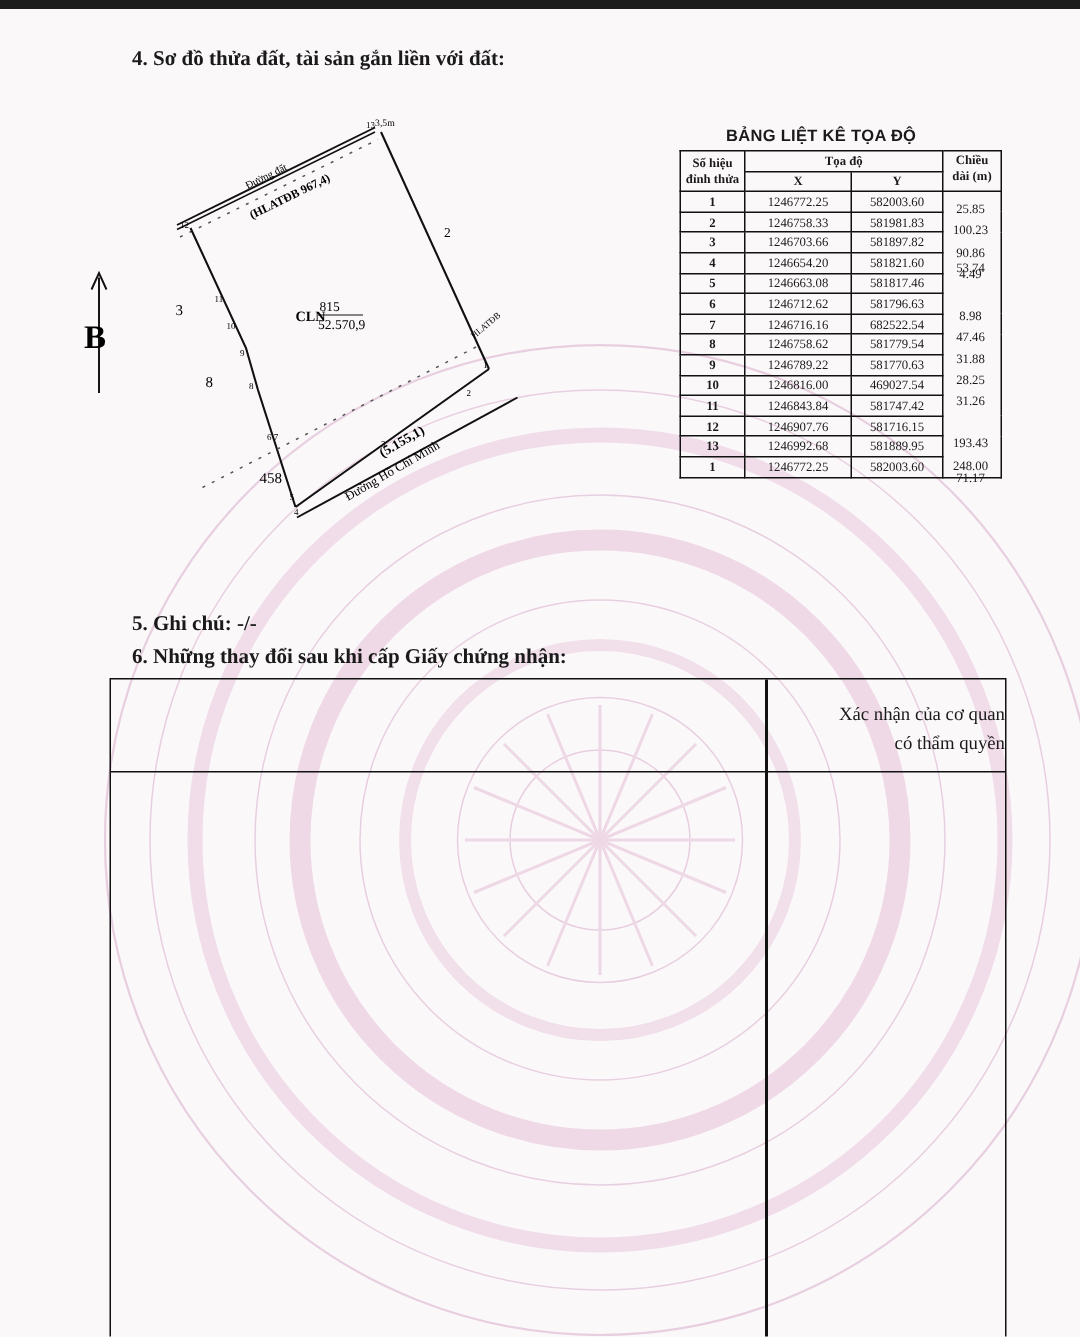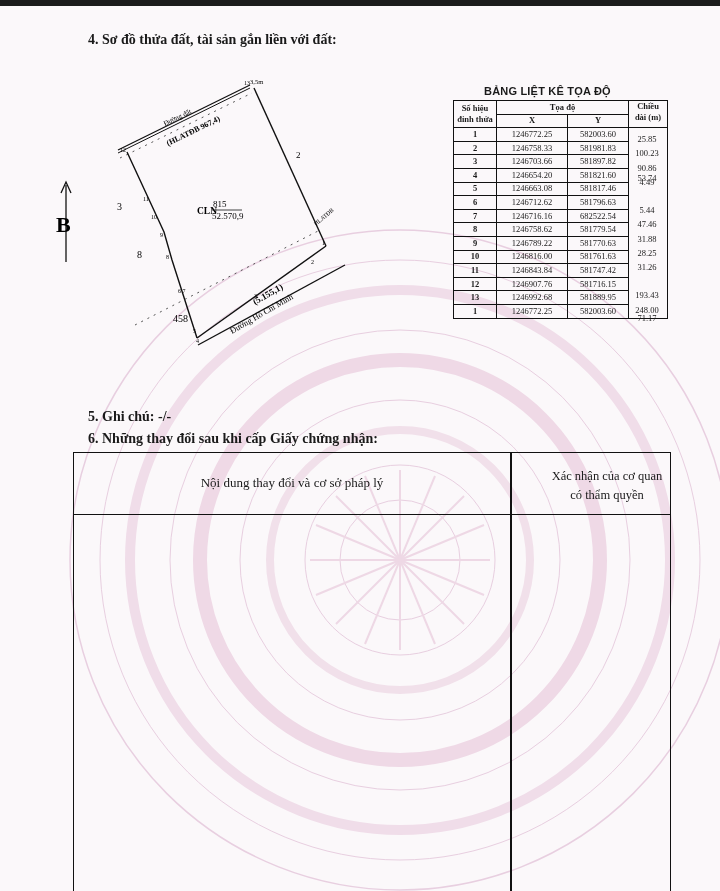--- a/index.html
+++ b/index.html
@@ -34,21 +34,21 @@
   table.coords td.lencol { border:1.3px solid #111; border-top:none; padding:0; position:relative; width:34px; }
   .lenval { position:absolute; left:0; width:36px; text-align:center; font-size:8.5px; }
 
   .changes {
     position:absolute; left:73px; top:452px; width:596px; height:445px;
     border:1.5px solid #111; border-collapse:collapse;
   }
   .changes .hdr { position:absolute; left:0; top:0; width:596px; height:61px; border-bottom:1.5px solid #111; }
   .changes .vline { position:absolute; left:436px; top:0; width:1.5px; height:445px; background:#111; }
   .changes .c1 { position:absolute; left:0; top:22px; width:436px; text-align:center; font-size:13px; }
-  .changes .c2 { position:absolute; left:438px; top:14px; width:158px; text-align:center; font-size:12.5px; line-height:19px;margin-left:16px; }
+  .changes .c2 { position:absolute; left:438px; top:14px; width:158px; text-align:right; font-size:12.5px; line-height:19px; }
 </style>
 </head>
 <body>
 
 <div class="topbar"></div>
 
 <svg class="watermark" viewBox="0 0 720 891">
   <g fill="none" stroke="#e8cfe0" stroke-width="1">
     <circle cx="400" cy="560" r="330" stroke-width="1.5"></circle>
     <circle cx="400" cy="560" r="300"></circle>
@@ -144,21 +144,21 @@
       <tr>
         <td class="idx">1</td>
         <td class="x">1246772.25</td>
         <td class="y">582003.60</td>
         <td class="lencol" rowspan="14">
           <div class="lenval" style="top: 6px;">25.85</div>
           <div class="lenval" style="top: 20.2px;">100.23</div>
           <div class="lenval" style="top: 34.4px;">90.86</div>
           <div class="lenval" style="top: 48.6px;">4.49</div>
           <div class="lenval" style="top: 45px;">53.74</div>
-          <div class="lenval" style="top: 77px;">5.44</div>
+          <div class="lenval" style="top: 77px;">8.98</div>
           <div class="lenval" style="top: 91.2px;">47.46</div>
           <div class="lenval" style="top: 105.4px;">31.88</div>
           <div class="lenval" style="top: 119.6px;">28.25</div>
           <div class="lenval" style="top: 133.8px;">31.26</div>
           <div class="lenval" style="top: 148px; margin-top: 37px;">71.17</div>
           <div class="lenval" style="top: 162.2px;">193.43</div>
           <div class="lenval" style="top: 176.4px;">248.00</div>
         </td>
       </tr>
       <tr>
@@ -197,21 +197,21 @@
         <td class="y">581779.54</td>
       </tr>
       <tr>
         <td class="idx">9</td>
         <td class="x">1246789.22</td>
         <td class="y">581770.63</td>
       </tr>
       <tr>
         <td class="idx">10</td>
         <td class="x">1246816.00</td>
-        <td class="y">581761.63</td>
+        <td class="y">469027.54</td>
       </tr>
       <tr>
         <td class="idx">11</td>
         <td class="x">1246843.84</td>
         <td class="y">581747.42</td>
       </tr>
       <tr>
         <td class="idx">12</td>
         <td class="x">1246907.76</td>
         <td class="y">581716.15</td>
@@ -228,18 +228,17 @@
       </tr>
     </tbody>
 </table>
 
 <div class="heading" id="h5">5. Ghi chú: -/-</div>
 <div class="heading" id="h6">6. Những thay đổi sau khi cấp Giấy chứng nhận:</div>
 
 <div class="changes">
   <div class="hdr"></div>
   <div class="vline"></div>
-  <div class="c1">Nội dung thay đổi và cơ sở pháp lý</div>
   <div class="c2">
     <div>Xác nhận của cơ quan</div>
     <div>có thẩm quyền</div>
   </div>
 </div>
 
 </body></html>

